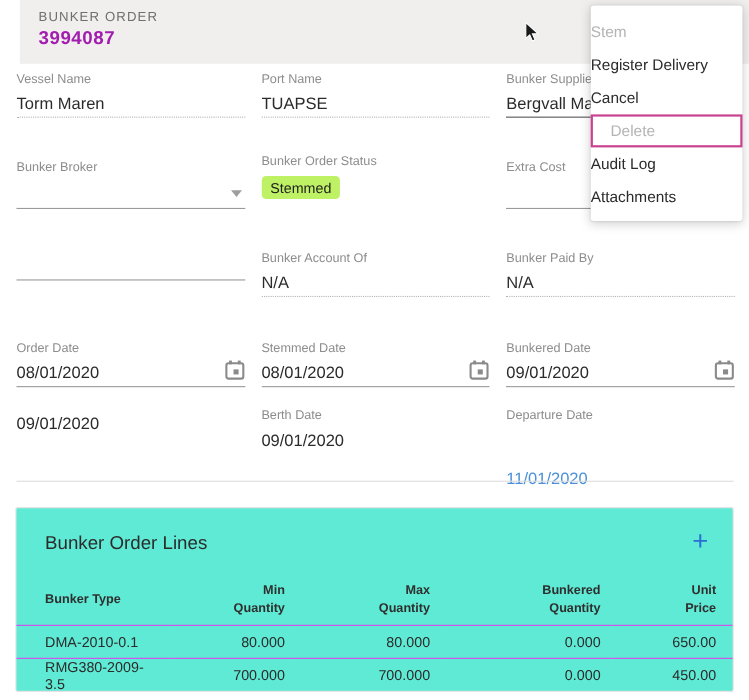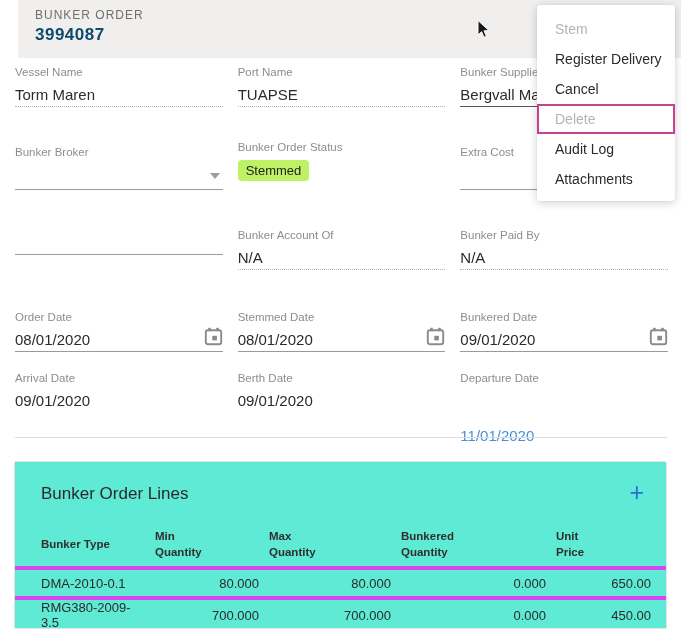--- a/index.html
+++ b/index.html
@@ -17,21 +17,21 @@
   .header {
     position:absolute; top:0; left:18px; width:681px; height:58px;
     background:#f0efee;
   }
   .header-title {
     position:absolute; top:8px; left:17px;
     font-size:12px; color:#6f6f6f; letter-spacing:1px;
   }
   .header-no {
     position:absolute; top:25px; left:17px;
-    font-size:17px; color:#0c4a6e; font-weight:bold; letter-spacing:0.5px;
+    font-size:17px; color:#a21caf; font-weight:bold; letter-spacing:0.5px;
   }
 
   
   .cursor { position:absolute; top:20px; left:477px; z-index:40; }
 
   
   .form-row {
     position:absolute; left:15px; width:653px;
     display:grid; grid-template-columns:repeat(3, 1fr); column-gap:15px;
   }
@@ -81,42 +81,42 @@
     cursor:pointer; background:none; border:none;
     font-family:"Liberation Sans", sans-serif;
   }
   .lines-table {
     position:absolute; top:60px; left:0; width:651px;
     border-collapse:collapse; table-layout:fixed;
   }
   .lines-table th {
     font-size:11.5px; font-weight:bold; color:#2f2f2f;
     height:46px; vertical-align:middle; line-height:16px;
-    text-align:left; padding-right:10px;
+    text-align:right; padding-right:10px;
   }
   .lines-table th:first-child { text-align:left; padding-left:26px; }
   .lines-table th:last-child  { padding-right:15px; }
   .lines-table td {
     font-size:13px; color:#2b2b2b; height:30px;
-    border-top:4px solid #d946ef;
+    border-top:1px solid #d946ef;
     text-align:right; padding-right:10px; vertical-align:middle;margin-top:28px;
   }
   .lines-table td:first-child { text-align:left; padding-left:26px; }
   .lines-table td:last-child  { padding-right:15px; }
   .lines-table .hline:empty { display:none; }
 
   
   .menu {
     position:absolute; top:5px; left:537px; width:138px;
     background:#fff; border-radius:3px; z-index:30;
     box-shadow:0 2px 10px rgba(0,0,0,0.18), 0 0 2px rgba(0,0,0,0.08);
     padding:9px 0 7px 0;
   }
   .menu-item {
-    height:30px; line-height:30px; padding-left:18px;
+    height:30px; line-height:30px; 
     font-size:14px; color:#2b2b2b; cursor:pointer; white-space:nowrap;
   }
   .menu-item.disabled { color:#b4b4b4; }
   .menu-item.highlighted {
     border:2px solid #c9418f; line-height:26px; padding-left:16px;
   }
 </style>
 </head>
 <body>
 
@@ -212,21 +212,20 @@
           <rect x="12.2" y="0.8" width="2.6" height="3.4" fill="#8a8a8a"></rect>
           <rect x="1.8" y="3.2" width="15.4" height="14" rx="2" fill="none" stroke="#8a8a8a" stroke-width="1.9"></rect>
           <rect x="8.3" y="8.8" width="4.6" height="4.6" fill="#8a8a8a"></rect>
         </svg>
       </span>
     </div>
   </div>
 
   <div class="form-row" style="top:372px">
     <div class="field">
-      <div class="flabel">Arrival Date</div>
       <div class="fvalue">09/01/2020</div>
     </div>
     <div class="field">
       <div class="flabel">Berth Date</div>
       <div class="fvalue">09/01/2020</div>
     </div>
     <div class="field">
       <div class="flabel">Departure Date</div>
       <div class="fvalue link-value">11/01/2020</div>
     </div>

